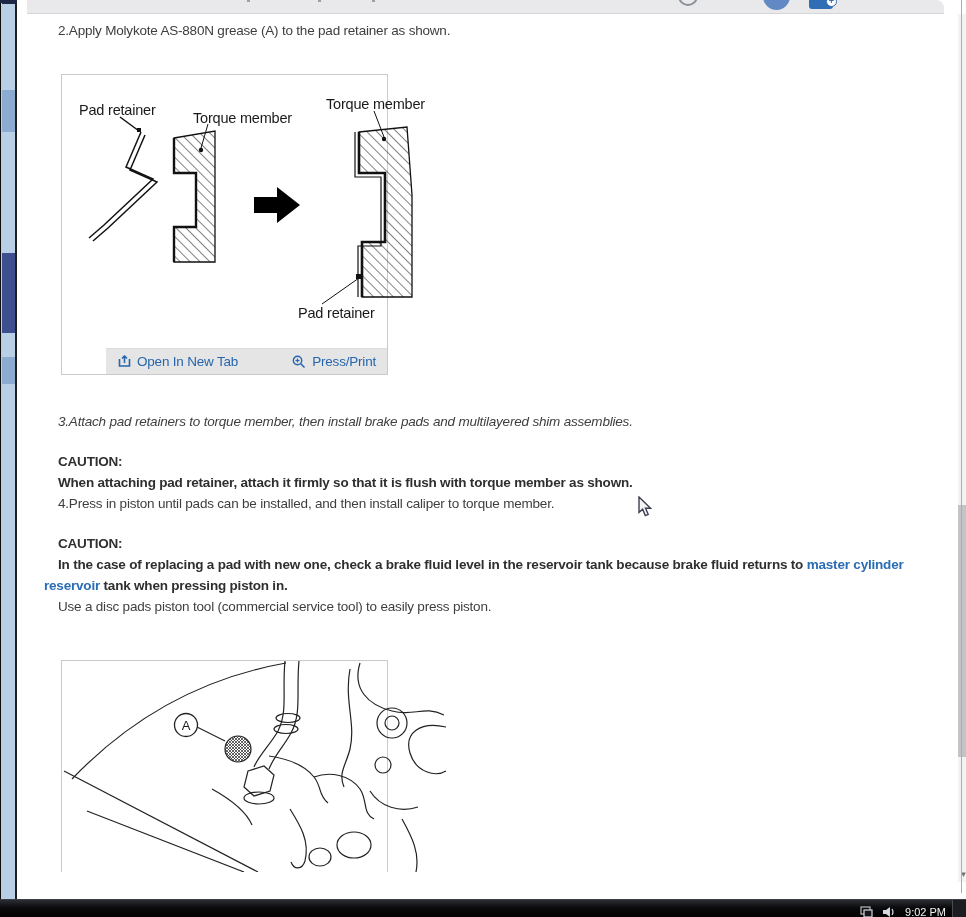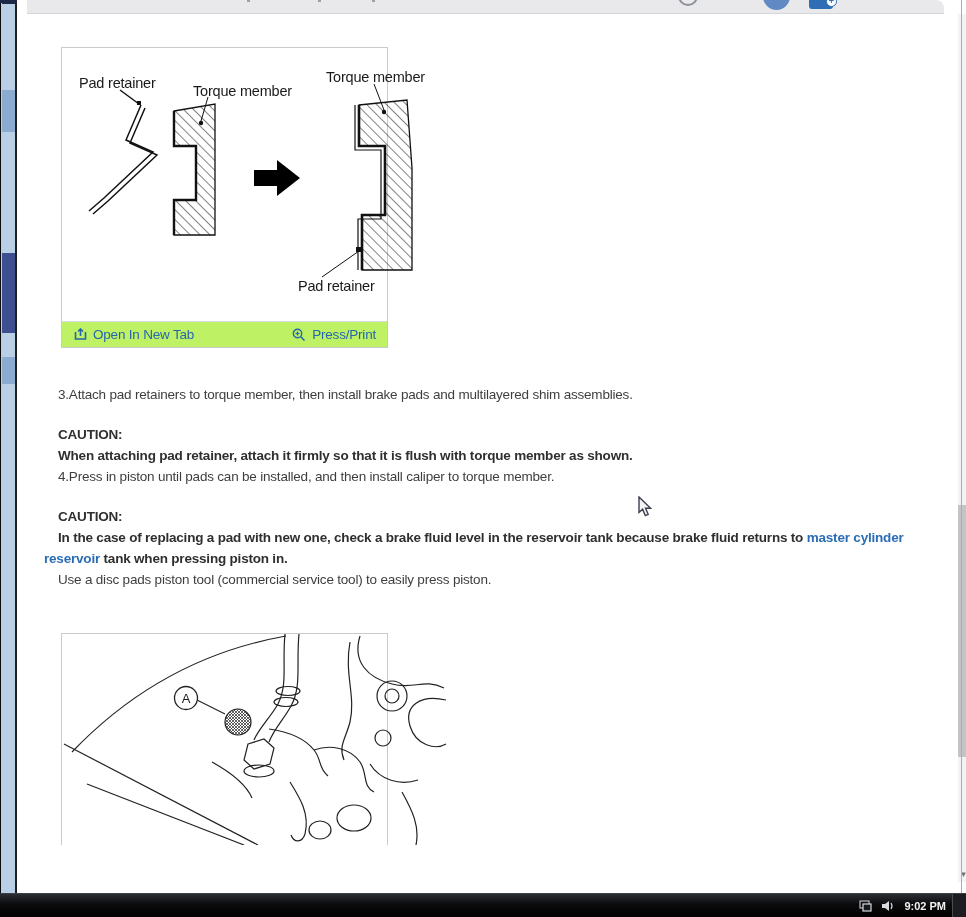--- a/index.html
+++ b/index.html
@@ -38,48 +38,48 @@
               background:#2f6db5; border-radius:3px; }
   .add-badge { position:absolute; left:799px; top:-4px; width:11px; height:11px; border-radius:50%;
                background:#fff; border:1.5px solid #2f6db5; color:#2f6db5; font-size:9px;
                line-height:8px; text-align:center; font-weight:bold; }
 
   
   .content { position:absolute; left:10px; top:14px; width:914px; padding-left:17px;
              color:#3e3e3e; font-size:13.5px; letter-spacing:-0.2px; }
   .content p { line-height:21px; text-indent:14px; width:897px; }
   .p-step2 { margin-top:6px; }
-  .p-step3 { margin-top:36px; }
+  .p-step3 { margin-top:36px;font-style:italic; }
   .cau-block1 { margin-top:19px; }
   .cau-block2 { margin-top:19px; }
   .bold { font-weight:bold; color:#2f2f2f; }
   .body-link { color:#2a6db5; font-weight:bold; text-decoration:none; cursor:pointer; }
 
   
   .figure { margin-left:17px; width:327px; border:1px solid #c9cacc; background:#fff; }
   .figure1 { margin-top:33px; }
   .fig1-canvas { width:385px; height:273px; }
-  .fig-footer { height:26px; background:#bef264; border-top:1px solid #dbdbdd;
-                display:flex; align-items:center; justify-content:space-between; padding:0 11px 0 12px; }
+  .fig-footer { height:26px; background:#e5e5e5; border-top:1px solid #dbdbdd;
+                display:flex; align-items:center; justify-content:space-between; padding:0 11px 0 12px;margin-left:44px; }
   .fig-link { display:flex; align-items:center; gap:6px; color:#2766ad; font-size:13.5px;
               letter-spacing:-0.2px; text-decoration:none; cursor:pointer; }
   .figure2 { margin-top:43px; border-bottom:0; }
   .fig2-canvas { width:385px; height:211px; }
   svg text { font-family:"Liberation Sans",sans-serif; fill:#1a1a1a; }
 
   
   .scrollbar { position:absolute; left:941px; top:14px; width:11px; height:868px; background:#f3f3f4; }
   .sb-thumb { position:absolute; left:0; top:491px; width:11px; height:252px; background:#c4c4c6; }
   .sb-arrow { position:absolute; left:0; bottom:2px; width:11px; height:12px; color:#717171;
               font-size:9px; line-height:12px; text-align:center; }
 
   
-  .taskbar { position:absolute; left:0; bottom:0; width:966px; height:24px;
+  .taskbar { position:absolute; left:0; bottom:0; width:966px; height:18px;
              background:linear-gradient(#2a2d33, #0b0b0d 45%, #000 100%);
-             border-top:1px solid #3c4046;font-weight:bold; }
+             border-top:1px solid #3c4046; }
   .tray { position:absolute; right:20px; top:0; height:24px; display:flex; align-items:center; gap:9px; }
   .tray-clock { color:#f2f2f2; font-size:11px; letter-spacing:0; }
   .show-desktop { position:absolute; right:0; top:0; width:14px; height:24px;
                   background:#1b1d21; border-left:1px solid #474b52; }
 
   
   .cursor { position:absolute; left:638px; top:496px; width:16px; height:22px; pointer-events:none; }
 </style>
 </head>
 <body>
@@ -103,20 +103,21 @@
       <div class="dot" style="left:291px"></div>
       <div class="dot" style="left:345px"></div>
       <div class="help-curve"></div>
       <div class="avatar-circle"></div>
       <div class="add-icon"></div>
       <div class="add-badge">+</div>
     </div>
 
     <div class="content">
 
+      <p class="p-step2">2.Apply Molykote AS-880N grease (A) to the pad retainer as shown.</p>
 
       <div class="figure figure1">
         <div class="fig1-canvas">
           <svg viewBox="0 0 385 273" width="385" height="273">
             <defs>
               <pattern id="h1" width="7" height="7" patternUnits="userSpaceOnUse" patternTransform="rotate(-45)">
                 <line x1="0" y1="0" x2="0" y2="7" stroke="#1a1a1a" stroke-width="1.1"></line>
               </pattern>
             </defs>
 

